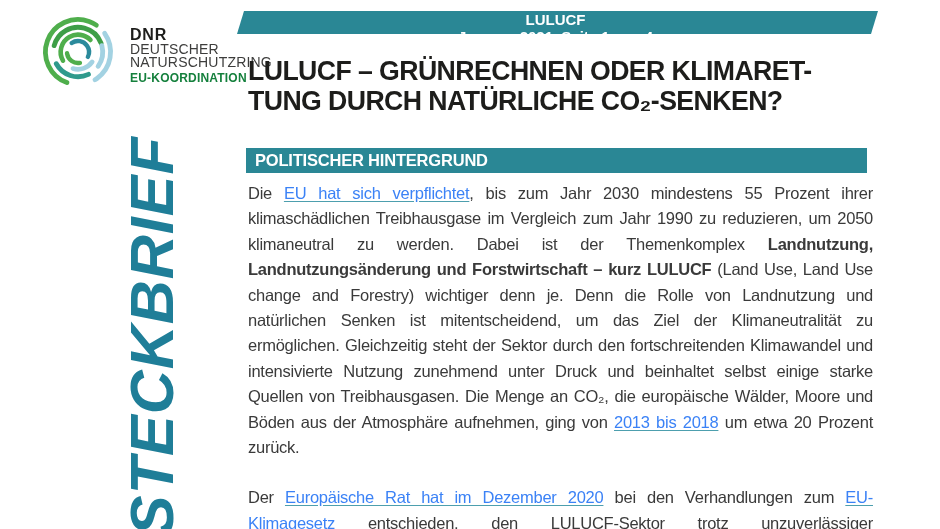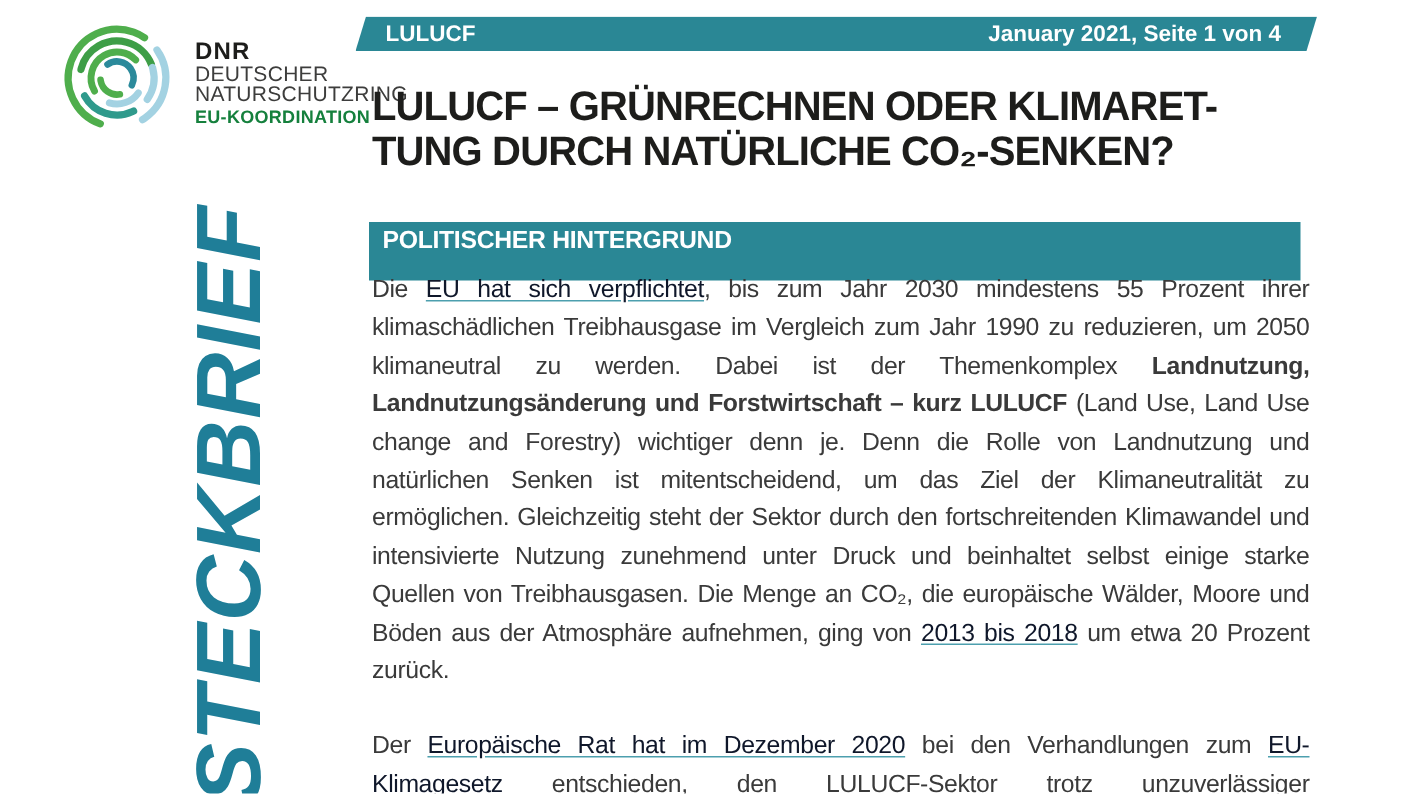--- a/index.html
+++ b/index.html
@@ -45,52 +45,52 @@
   }
 
   
   .top-bar {
     position: absolute; left: 237px; top: 11px;
     width: 641px; height: 23px;
     background: #2a8795;
     clip-path: polygon(7px 0, 100% 0, calc(100% - 7px) 100%, 0 100%);
     display: flex; justify-content: space-between; align-items: center;
     padding: 0 24px 0 20px;
-    color: #ffffff; font-weight: bold; font-size: 15px;
+    color: #ffffff; font-weight: bold; font-size: 15px; flex-direction: column;
   }
 
   
   .page-title {
     position: absolute; left: 248px; top: 56px;
     font-size: 27.5px; font-weight: bold; color: #1d1d1b;
     line-height: 30px; letter-spacing: -0.6px;
     transform: scaleX(0.97); transform-origin: left top;
     white-space: nowrap;
   }
 
   
   .section-bar {
     position: absolute; left: 246px; top: 148px;
-    width: 621px; height: 39px;
+    width: 621px; height: 25px;
     background: #2a8795;
     color: #ffffff; font-weight: bold; font-size: 16.5px;
     line-height: 25px; padding-left: 9px;
     letter-spacing: -0.2px;
   }
 
   
   .body-text {
     position: absolute; left: 248px; top: 181px;
     width: 625px;
     font-size: 16.5px; line-height: 25.4px; color: #3a3a3a;
     text-align: justify; letter-spacing: -0.25px;
   }
   .body-text p { margin: 0 0 25px 0; }
   .body-text .link {
-    color: #0f172a; text-decoration: underline;
+    color: #3b82f6; text-decoration: underline;
     text-decoration-color: #4d9fae; text-underline-offset: 2px;
     cursor: pointer;
   }
   .body-text .bold { font-weight: bold; }
 </style>
 </head>
 <body>
 
 <div class="logo">
   <svg class="logo-swirl" viewBox="0 0 80 80" fill="none">

